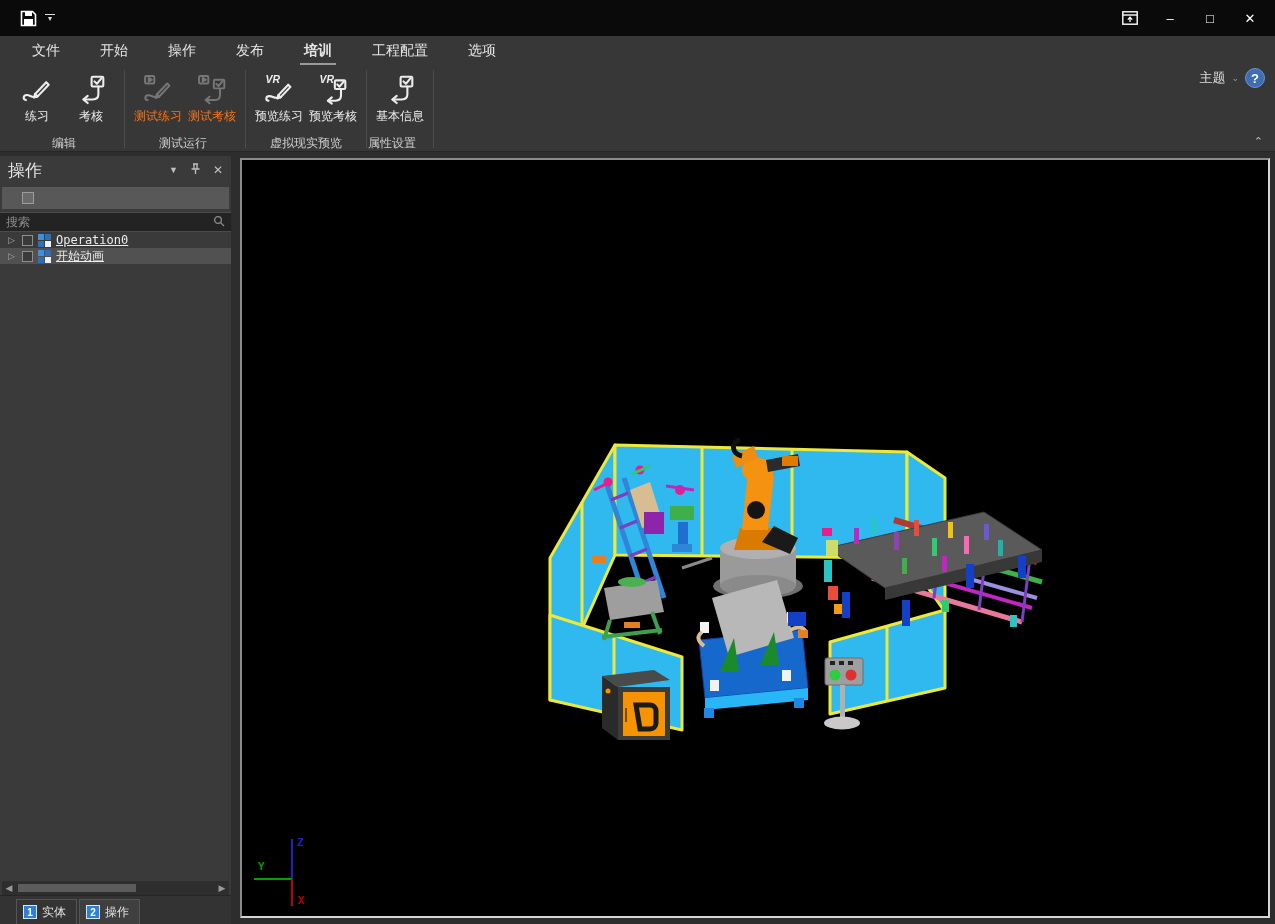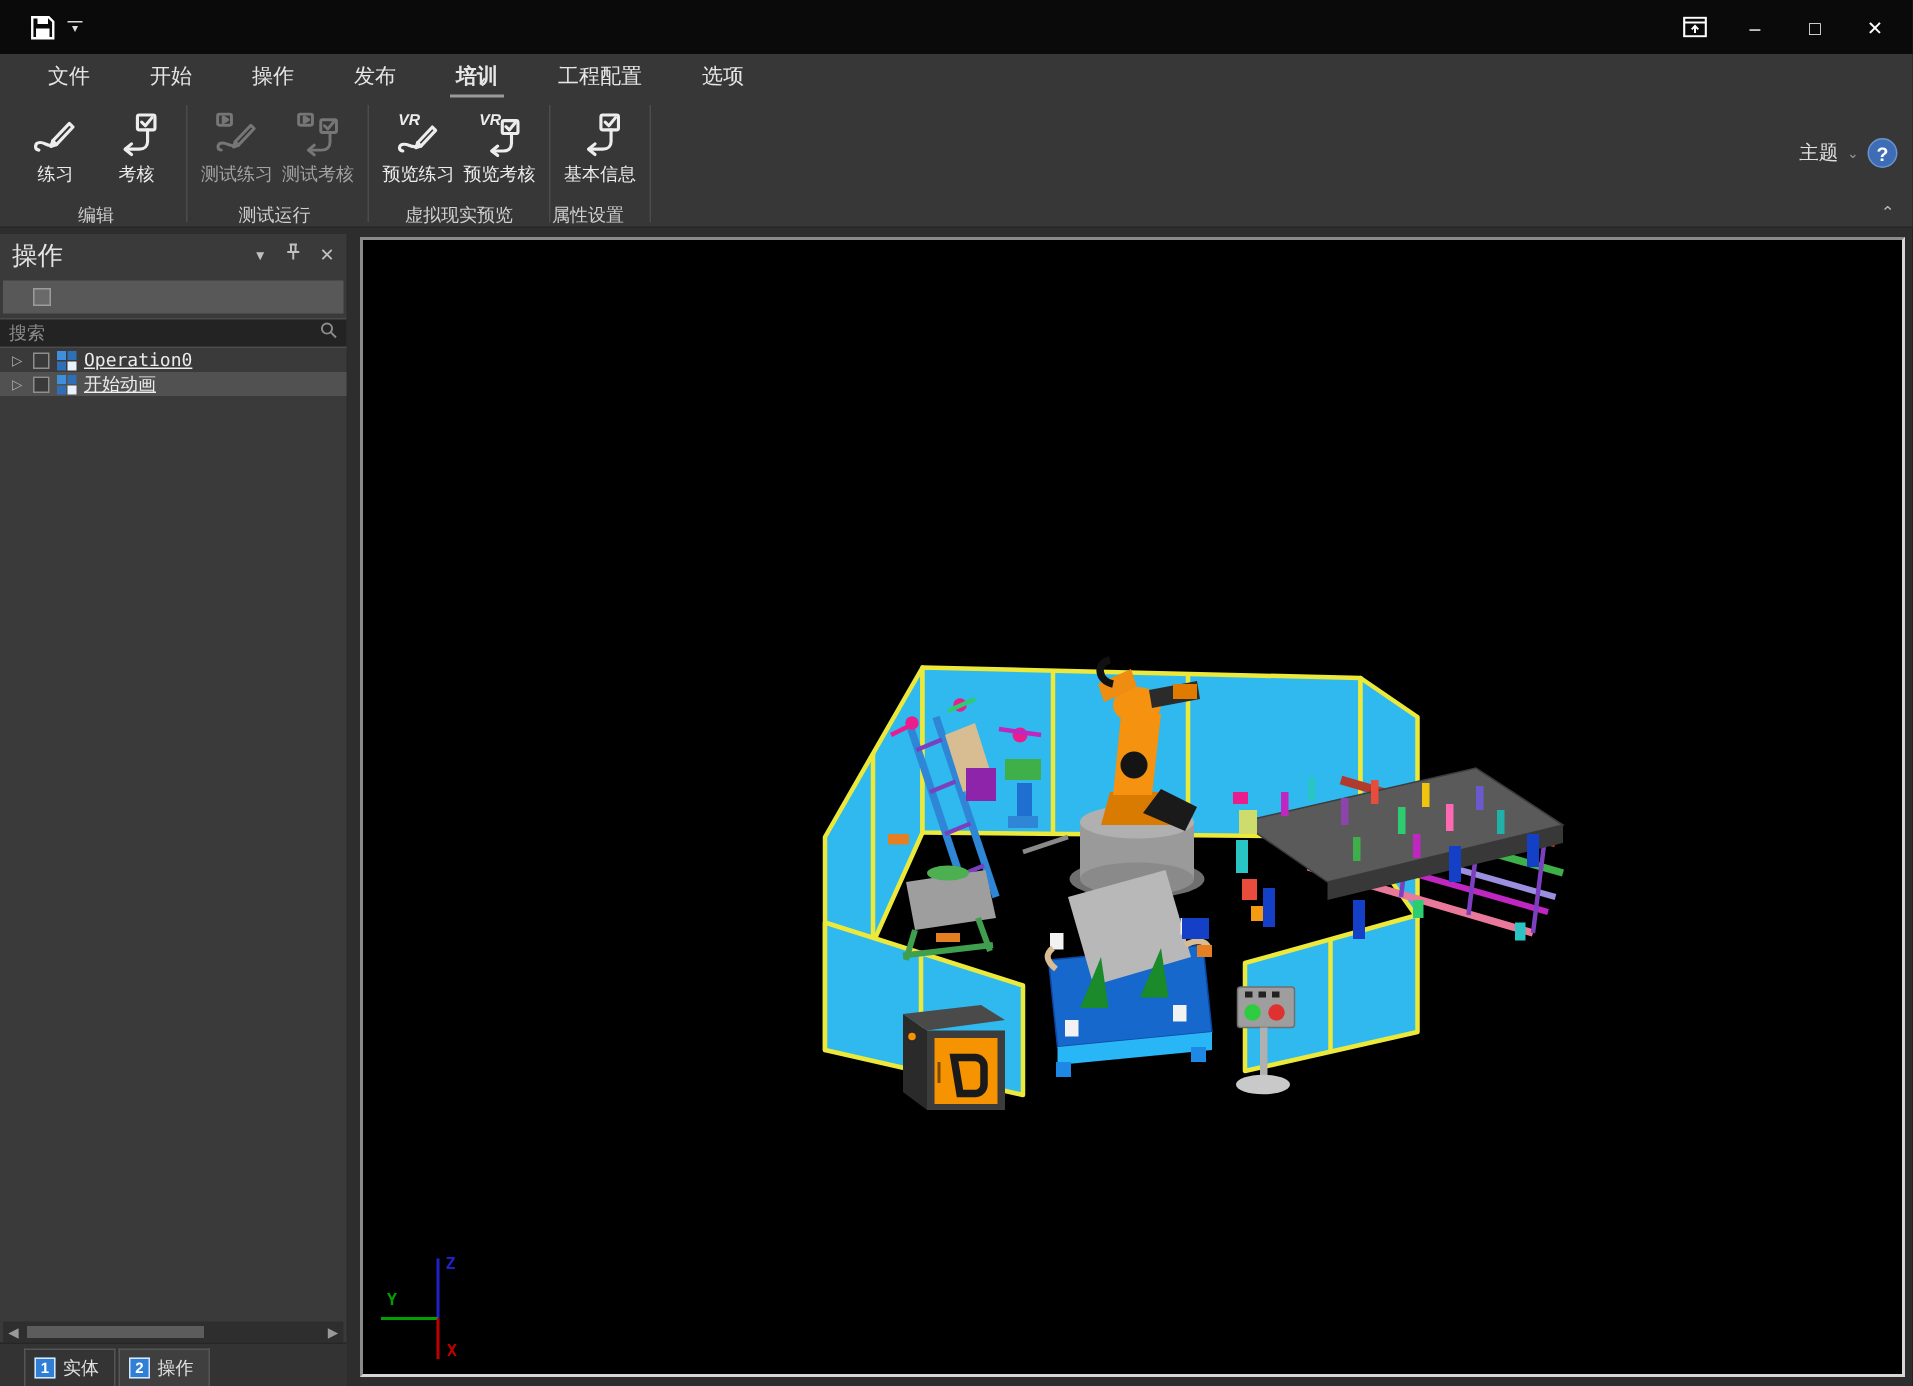--- a/index.html
+++ b/index.html
@@ -15,33 +15,33 @@
   .win-title { position:absolute; left:0; right:0; text-align:center; font-size:14px; color:#f2f2f2; pointer-events:none; }
   .win-btns { position:absolute; right:8px; top:0; height:36px; display:flex; align-items:center; gap:6px; }
   .win-btn { width:34px; height:30px; display:flex; align-items:center; justify-content:center; color:#fff; font-size:13px; }
 
   
   .ribbon { position:absolute; left:0; top:36px; width:1275px; height:116px; background:#373737; border-bottom:1px solid #262626; }
   .ribbon-tabs { display:flex; align-items:flex-end; height:30px; padding-left:12px; gap:0; }
   .ribbon-tab { padding:4px 20px 6px; font-size:14px; color:#e6e6e6; position:relative; }
   .ribbon-tab.active { font-weight:bold; }
   .ribbon-tab.active::after { content:""; position:absolute; left:16px; right:16px; bottom:1px; height:2px; background:#9a9a9a; }
-  .ribbon-right { position:absolute; right:10px; top:56px; display:flex; align-items:center; gap:6px; }
+  .ribbon-right { position:absolute; right:10px; top:32px; display:flex; align-items:center; gap:6px; }
   .theme-label { color:#e0e0e0; font-size:13px; }
   .theme-caret { color:#9a9a9a; font-size:9px; }
   .help-btn { width:20px; height:20px; border-radius:50%; background:#3E6DB5; color:#fff; font-weight:bold;
     font-size:13px; display:flex; align-items:center; justify-content:center; border:1px solid #6b93cf; }
 
   .ribbon-body { display:flex; height:64px; padding-left:6px; }
   .rgroup { display:flex; align-items:flex-start; padding:2px 4px 0; }
   .rsep { width:1px; background:#4c4c4c; margin:4px 2px 0; height:78px; }
   .rbtn { width:54px; display:flex; flex-direction:column; align-items:center; padding-top:2px; }
   .rbtn .ricon { height:38px; display:flex; align-items:center; justify-content:center; }
   .rbtn .rlabel { font-size:12px; color:#ececec; white-space:nowrap; }
-  .rbtn.disabled .rlabel { color:#a3a3a3; }
+  .rbtn.disabled .rlabel { color:#f97316; }
   .ribbon-groupnames { display:flex; height:20px; padding-left:6px; margin-top:5px; }
   .gname { font-size:12px; color:#cfcfcf; text-align:center; }
   .ribbon-collapse { position:absolute; right:12px; bottom:3px; color:#bdbdbd; font-size:11px; }
 
   
   .panel { position:absolute; left:0; top:156px; width:232px; bottom:0; background:#3a3a3a;
     display:flex; flex-direction:column; border-right:1px solid #2c2c2c; }
   .panel-header { height:28px; display:flex; align-items:center; padding:0 8px; }
   .panel-title { font-size:17px; color:#e4e4e4; flex:1; }
   .panel-hicons { display:flex; align-items:center; gap:12px; color:#c0c0c0; }

